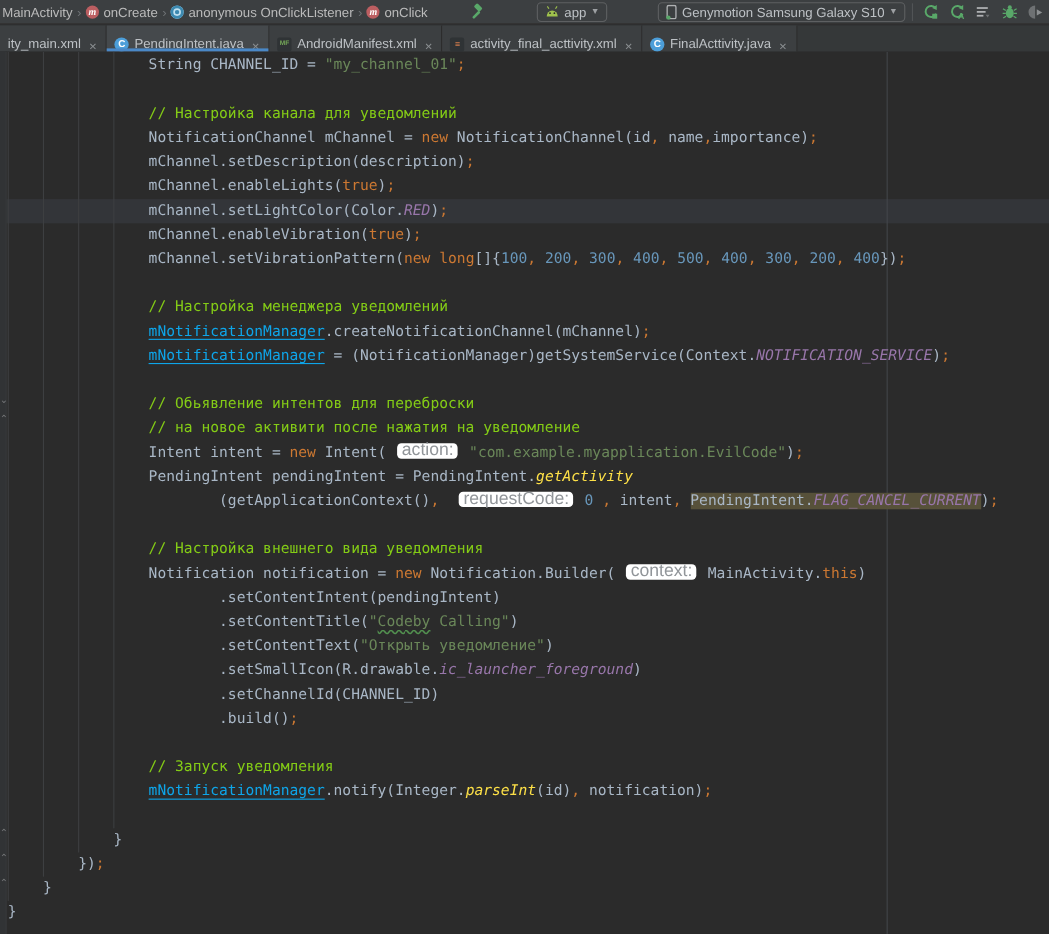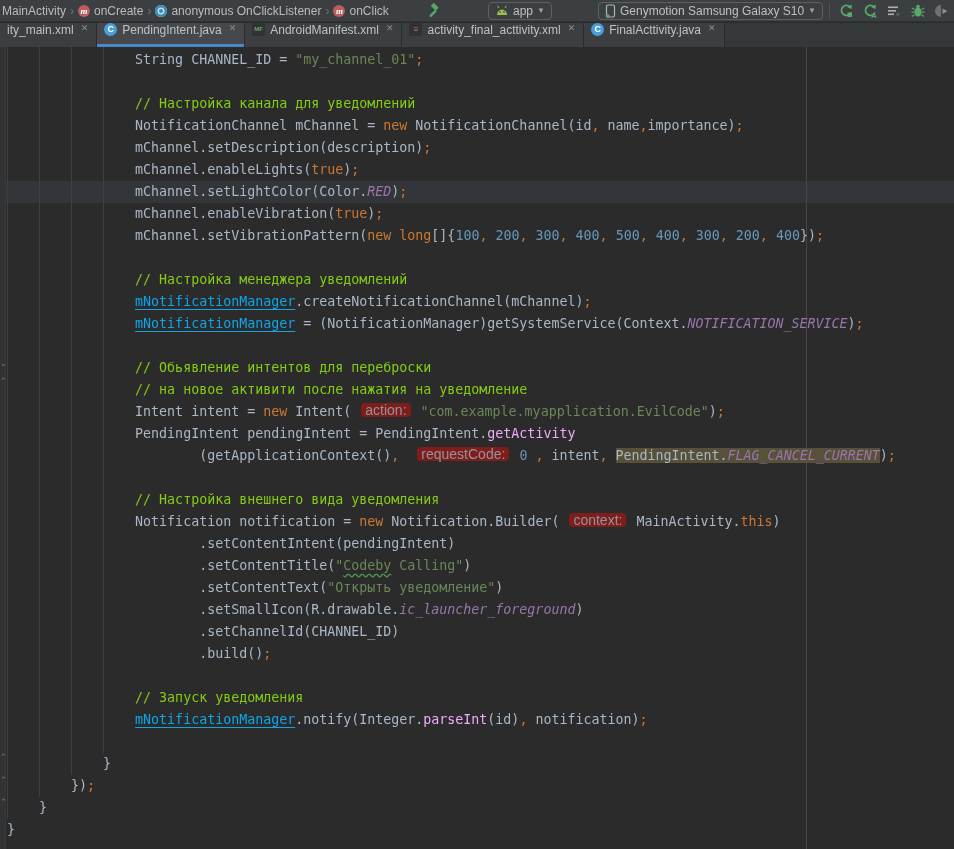--- a/index.html
+++ b/index.html
@@ -23,21 +23,21 @@
   .combo { height:18px; display:flex; align-items:center; gap:4px; padding:0 6px;
            border:1px solid #5e6062; border-radius:4px; color:#bdc1c5; font-size:12px; cursor:pointer;
            background:transparent; white-space:nowrap;margin-left:40px; }
   .combo .caret { font-size:8px; color:#9da0a3; }
   .tb-sep { width:1px; height:16px; background:#515456; }
   .actions { display:flex; align-items:center; gap:4px; }
 
   
   .tabbar { position:absolute; left:0; top:23px; width:954px; height:24px;
             background:#353839; display:flex; align-items:stretch; overflow:hidden; }
-  .tab { display:flex; align-items:flex-start; gap:5px; padding:0 8px 0 7px; font-size:12px;
+  .tab { display:flex; align-items:flex-end; gap:5px; padding:0 8px 0 7px; font-size:12px;
          color:#bdc1c5; border-right:1px solid #2b2b2b; position:relative; cursor:pointer;
          background:#3c3f41; }
   .tab.active { background:#45494c; }
   .tab.active::after { content:""; position:absolute; left:0; right:0; bottom:0; height:3px; background:#4a88c7; }
   .tab .close { color:#8a8e91; font-size:12px; margin-left:2px; cursor:pointer; }
   .tab-ic { width:13px; height:13px; flex:0 0 13px; display:inline-flex; align-items:center; justify-content:center; }
   .tab-ic.circle { border-radius:50%; background:#4c9ed9; color:#fff; font:bold 9px/13px "Liberation Sans", sans-serif; }
   .tab-ic.file { border-radius:2px; background:#2f3335; font:bold 6px/13px "Liberation Sans", sans-serif; }
 
   
@@ -52,24 +52,24 @@
           white-space:pre; }
   .line { height:22px; }
   .t-p  { color:#a9b7c6; }
   .t-k  { color:#cc7832; }
   .t-s  { color:#6a8759; }
   .t-c  { color:#84cc16; }
   .t-n  { color:#6897bb; }
   .t-sc { color:#cc7832; }
   .t-f  { color:#0ea5e9; text-decoration:underline; text-underline-offset:3px; }
   .t-st { color:#9876aa; font-style:italic; }
-  .t-sm { color:#f0abfc; }
+  .t-sm { color:#fde047; font-style:italic; }
   .t-styp { color:#6a8759; text-decoration:underline wavy #52914f; text-decoration-skip-ink:none; text-underline-offset:3px; }
-  .t-h  { display:inline-block; font-family:"Liberation Sans", sans-serif; font-size:14px;
-          line-height:14px; background:#7f1d1d; color:#919599; border-radius:4px;
+  .t-h  { display:inline-block; font-family:"Liberation Sans", sans-serif; font-size:16px;
+          line-height:14px; background:#ffffff; color:#919599; border-radius:4px;
           padding:0 4px; margin:0 2px; position:relative; top:-1px; }
   .hl   { background:#57513a; }
 </style>
 </head>
 <body>
 
 <div class="toolbar">
   <div class="breadcrumbs">
       <span class="bc-item">
         <span>MainActivity</span>

